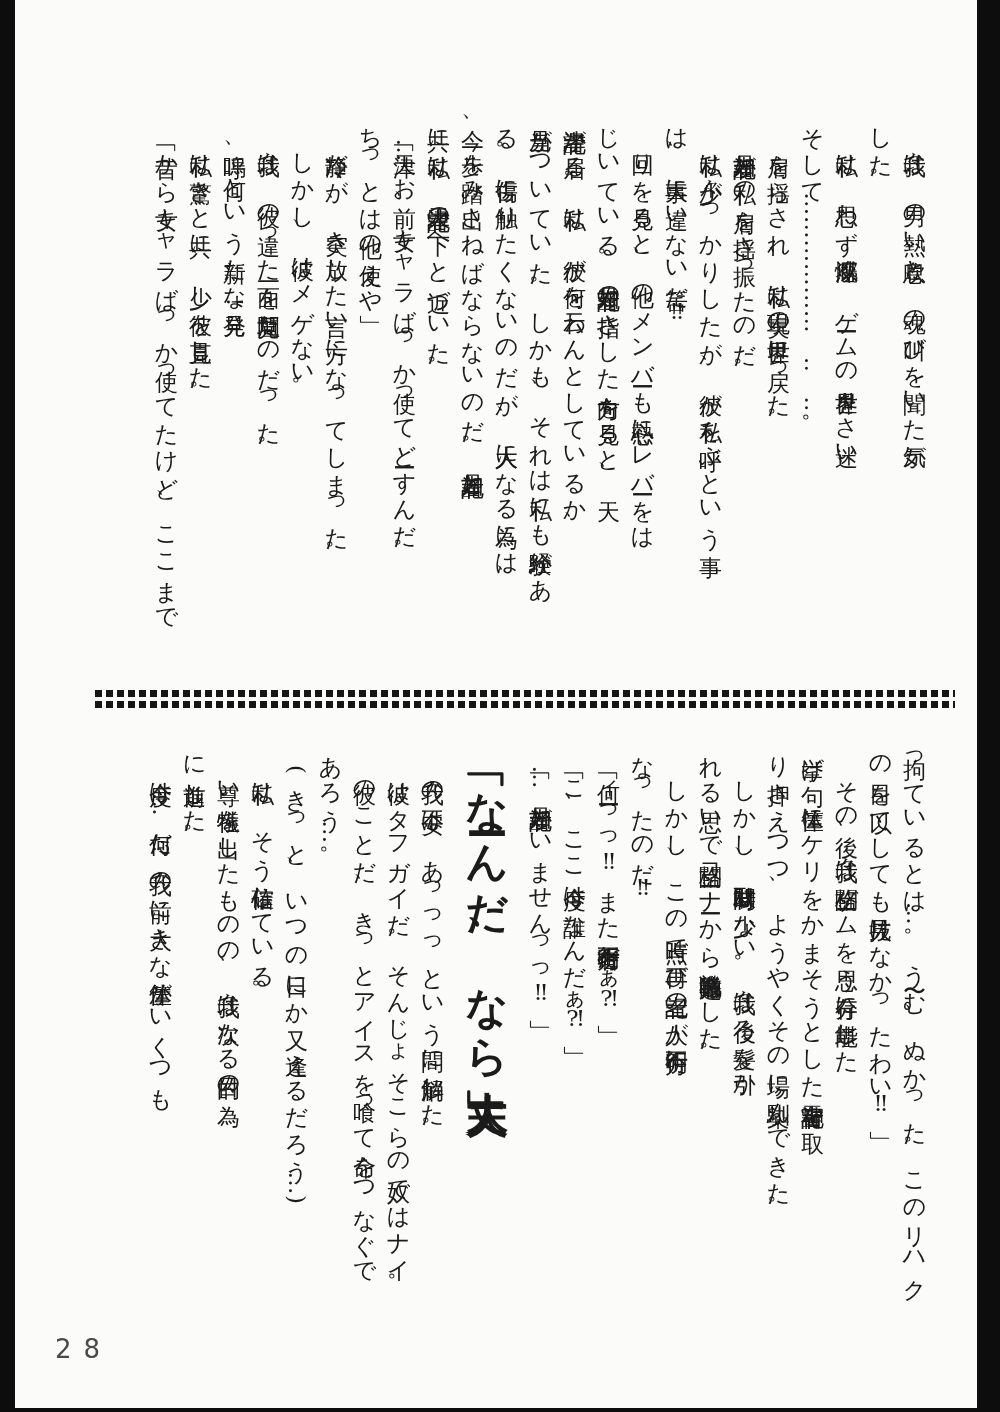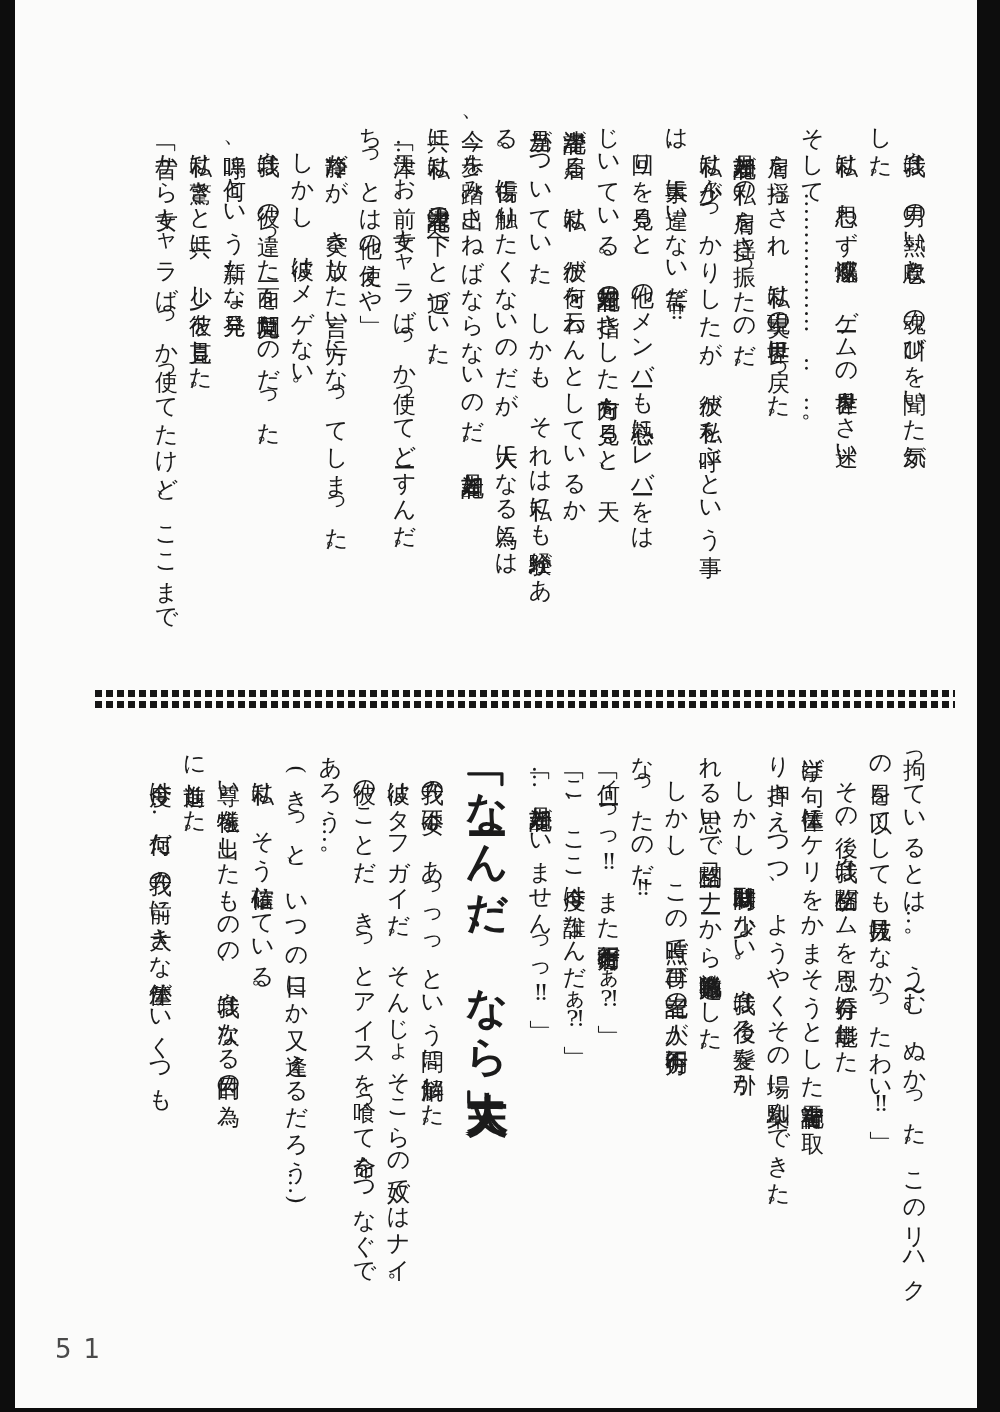--- a/index.html
+++ b/index.html
@@ -82,15 +82,15 @@
       <div class="vline ind">彼はタフガイだ。そんじょそこらの奴ではナイ。</div>
       <div class="vline ind">彼のことだ、きっとアイスを喰って命をつなぐで</div>
       <div class="vline">あろう…。</div>
       <div class="vline ind">(きっと、いつの日にか又、逢えるだろう…)</div>
       <div class="vline ind">私は、そう確信している。</div>
       <div class="vline ind">尊い犠牲を出したものの、我々は次なる目的の為</div>
       <div class="vline">に前進した。</div>
       <div class="vline ind">今度は…何だ?我々の前に大きな筐体がいくつも</div>
     </div>
 
-    <div class="page-number">51</div>
+    <div class="page-number">28</div>
   </div>
 </div>
 
 </body></html>

